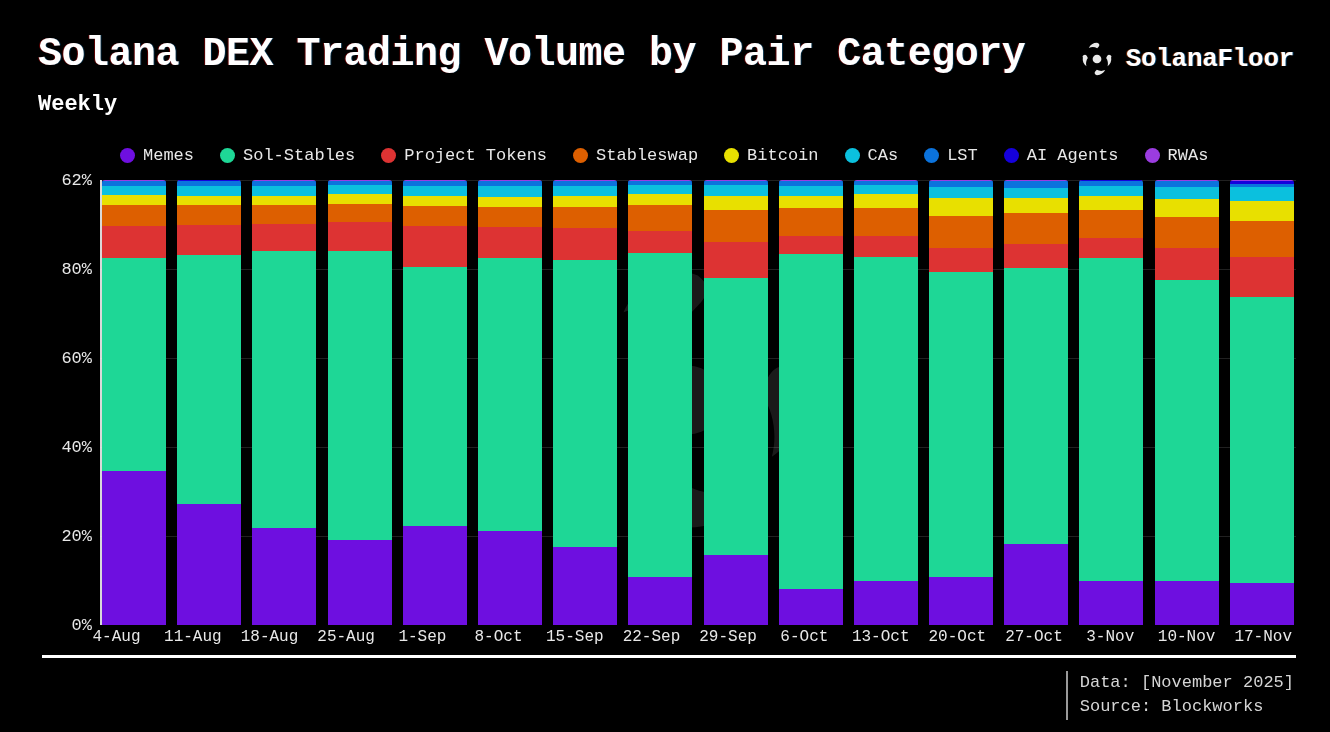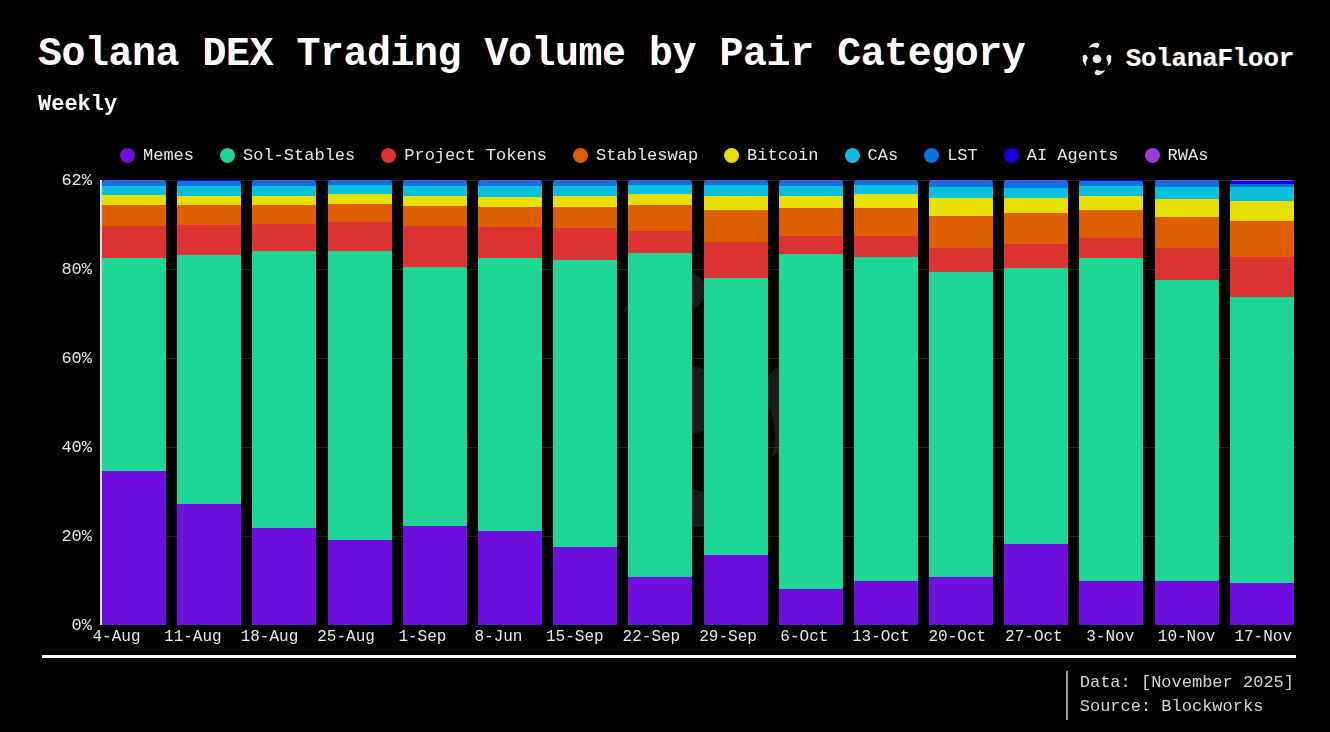--- a/index.html
+++ b/index.html
@@ -78,21 +78,21 @@
   .bar {
     position: relative; width: 64px; height: 100%;
     display: flex; flex-direction: column-reverse;
     border-radius: 3px 3px 0 0; overflow: hidden;
   }
   .seg { width: 100%; }
 
   
   .x-labels {
     position: absolute; left: 88px; top: 628px; right: 38px;
-    display: flex; justify-content: flex-end; gap: 19px;
+    display: flex; justify-content: flex-start; gap: 19px;
   }
   .x-label {
     width: 64px; text-align: center; font-size: 16px; color: #e8e8e8;
     white-space: nowrap;
   }
   .baseline {
     position: absolute; left: 42px; top: 655px; width: 1254px; height: 3px;
     background: #ffffff;
   }
 
@@ -376,21 +376,21 @@
         </div>
       </div>
   </div>
 
   <div class="x-labels">
       <div class="x-label">4-Aug</div>
       <div class="x-label">11-Aug</div>
       <div class="x-label">18-Aug</div>
       <div class="x-label">25-Aug</div>
       <div class="x-label">1-Sep</div>
-      <div class="x-label">8-Jun</div>
+      <div class="x-label">8-Oct</div>
       <div class="x-label">15-Sep</div>
       <div class="x-label">22-Sep</div>
       <div class="x-label">29-Sep</div>
       <div class="x-label">6-Oct</div>
       <div class="x-label">13-Oct</div>
       <div class="x-label">20-Oct</div>
       <div class="x-label">27-Oct</div>
       <div class="x-label">3-Nov</div>
       <div class="x-label">10-Nov</div>
       <div class="x-label">17-Nov</div>

